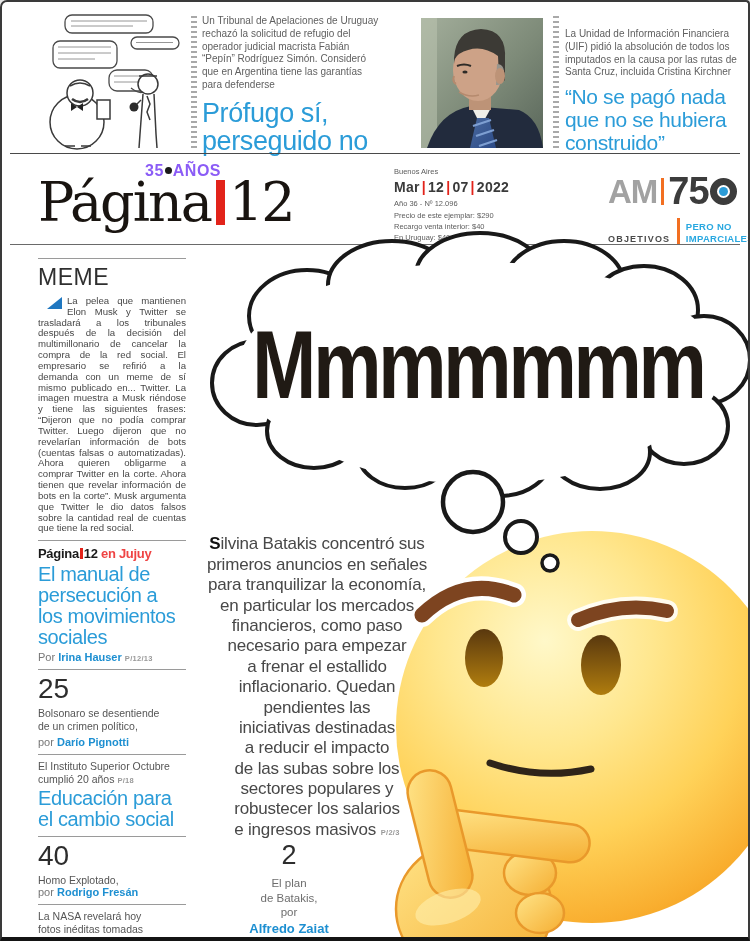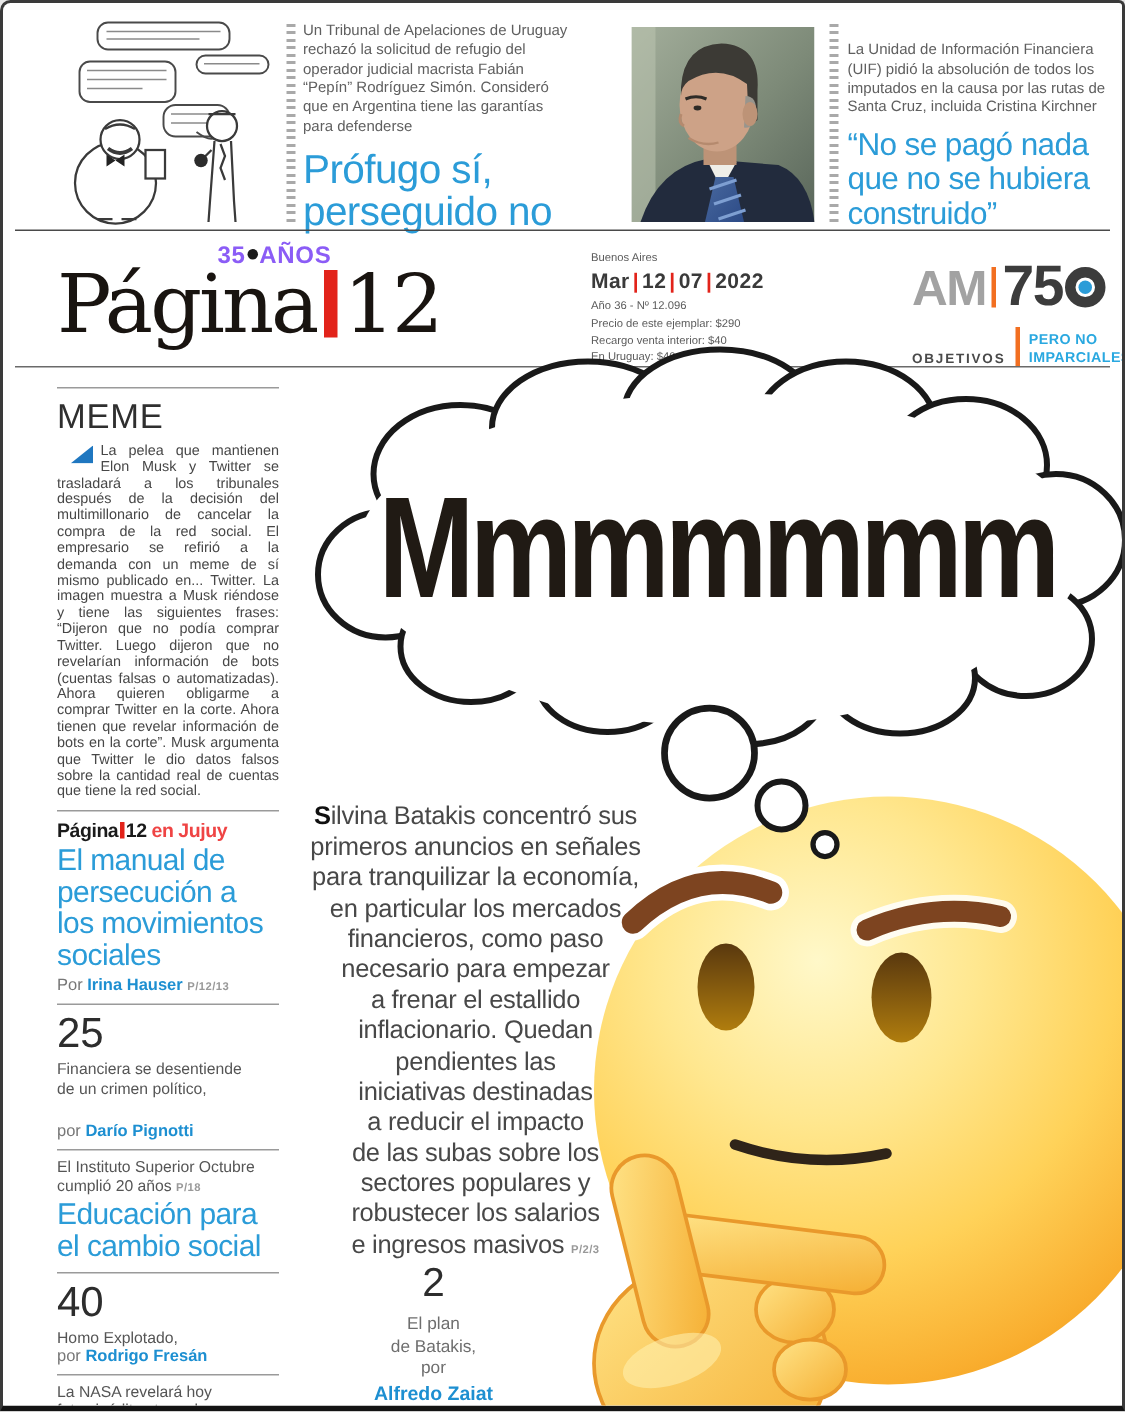--- a/index.html
+++ b/index.html
@@ -207,23 +207,23 @@
     </div>
     <div class="side-head prel">El manual de
 persecución a
 los movimientos
 sociales</div>
     <div class="byline">
       <span>Por </span><span class="author">Irina Hauser</span> <span class="pref">P/12/13</span>
     </div>
     <div class="s-rule"></div>
     <div class="bignum">25</div>
-    <div class="sm-lead prel">Financiera se desentiende
+    <div class="sm-lead prel">Bolsonaro se desentiende
 de un crimen político,</div>
-    <div class="byline" style="margin-top:16px;">
+    <div class="byline" style="margin-top:4px;">
       <span>por </span><span class="author">Darío Pignotti</span>
     </div>
     <div class="s-rule"></div>
     <div class="sm-lead prel"><span>El Instituto Superior Octubre
 cumplió 20 años </span><span class="pref">P/18</span></div>
     <div class="side-head prel">Educación para
 el cambio social</div>
     <div class="s-rule"></div>
     <div class="bignum">40</div>
     <div class="sm-lead">Homo Explotado,</div>

